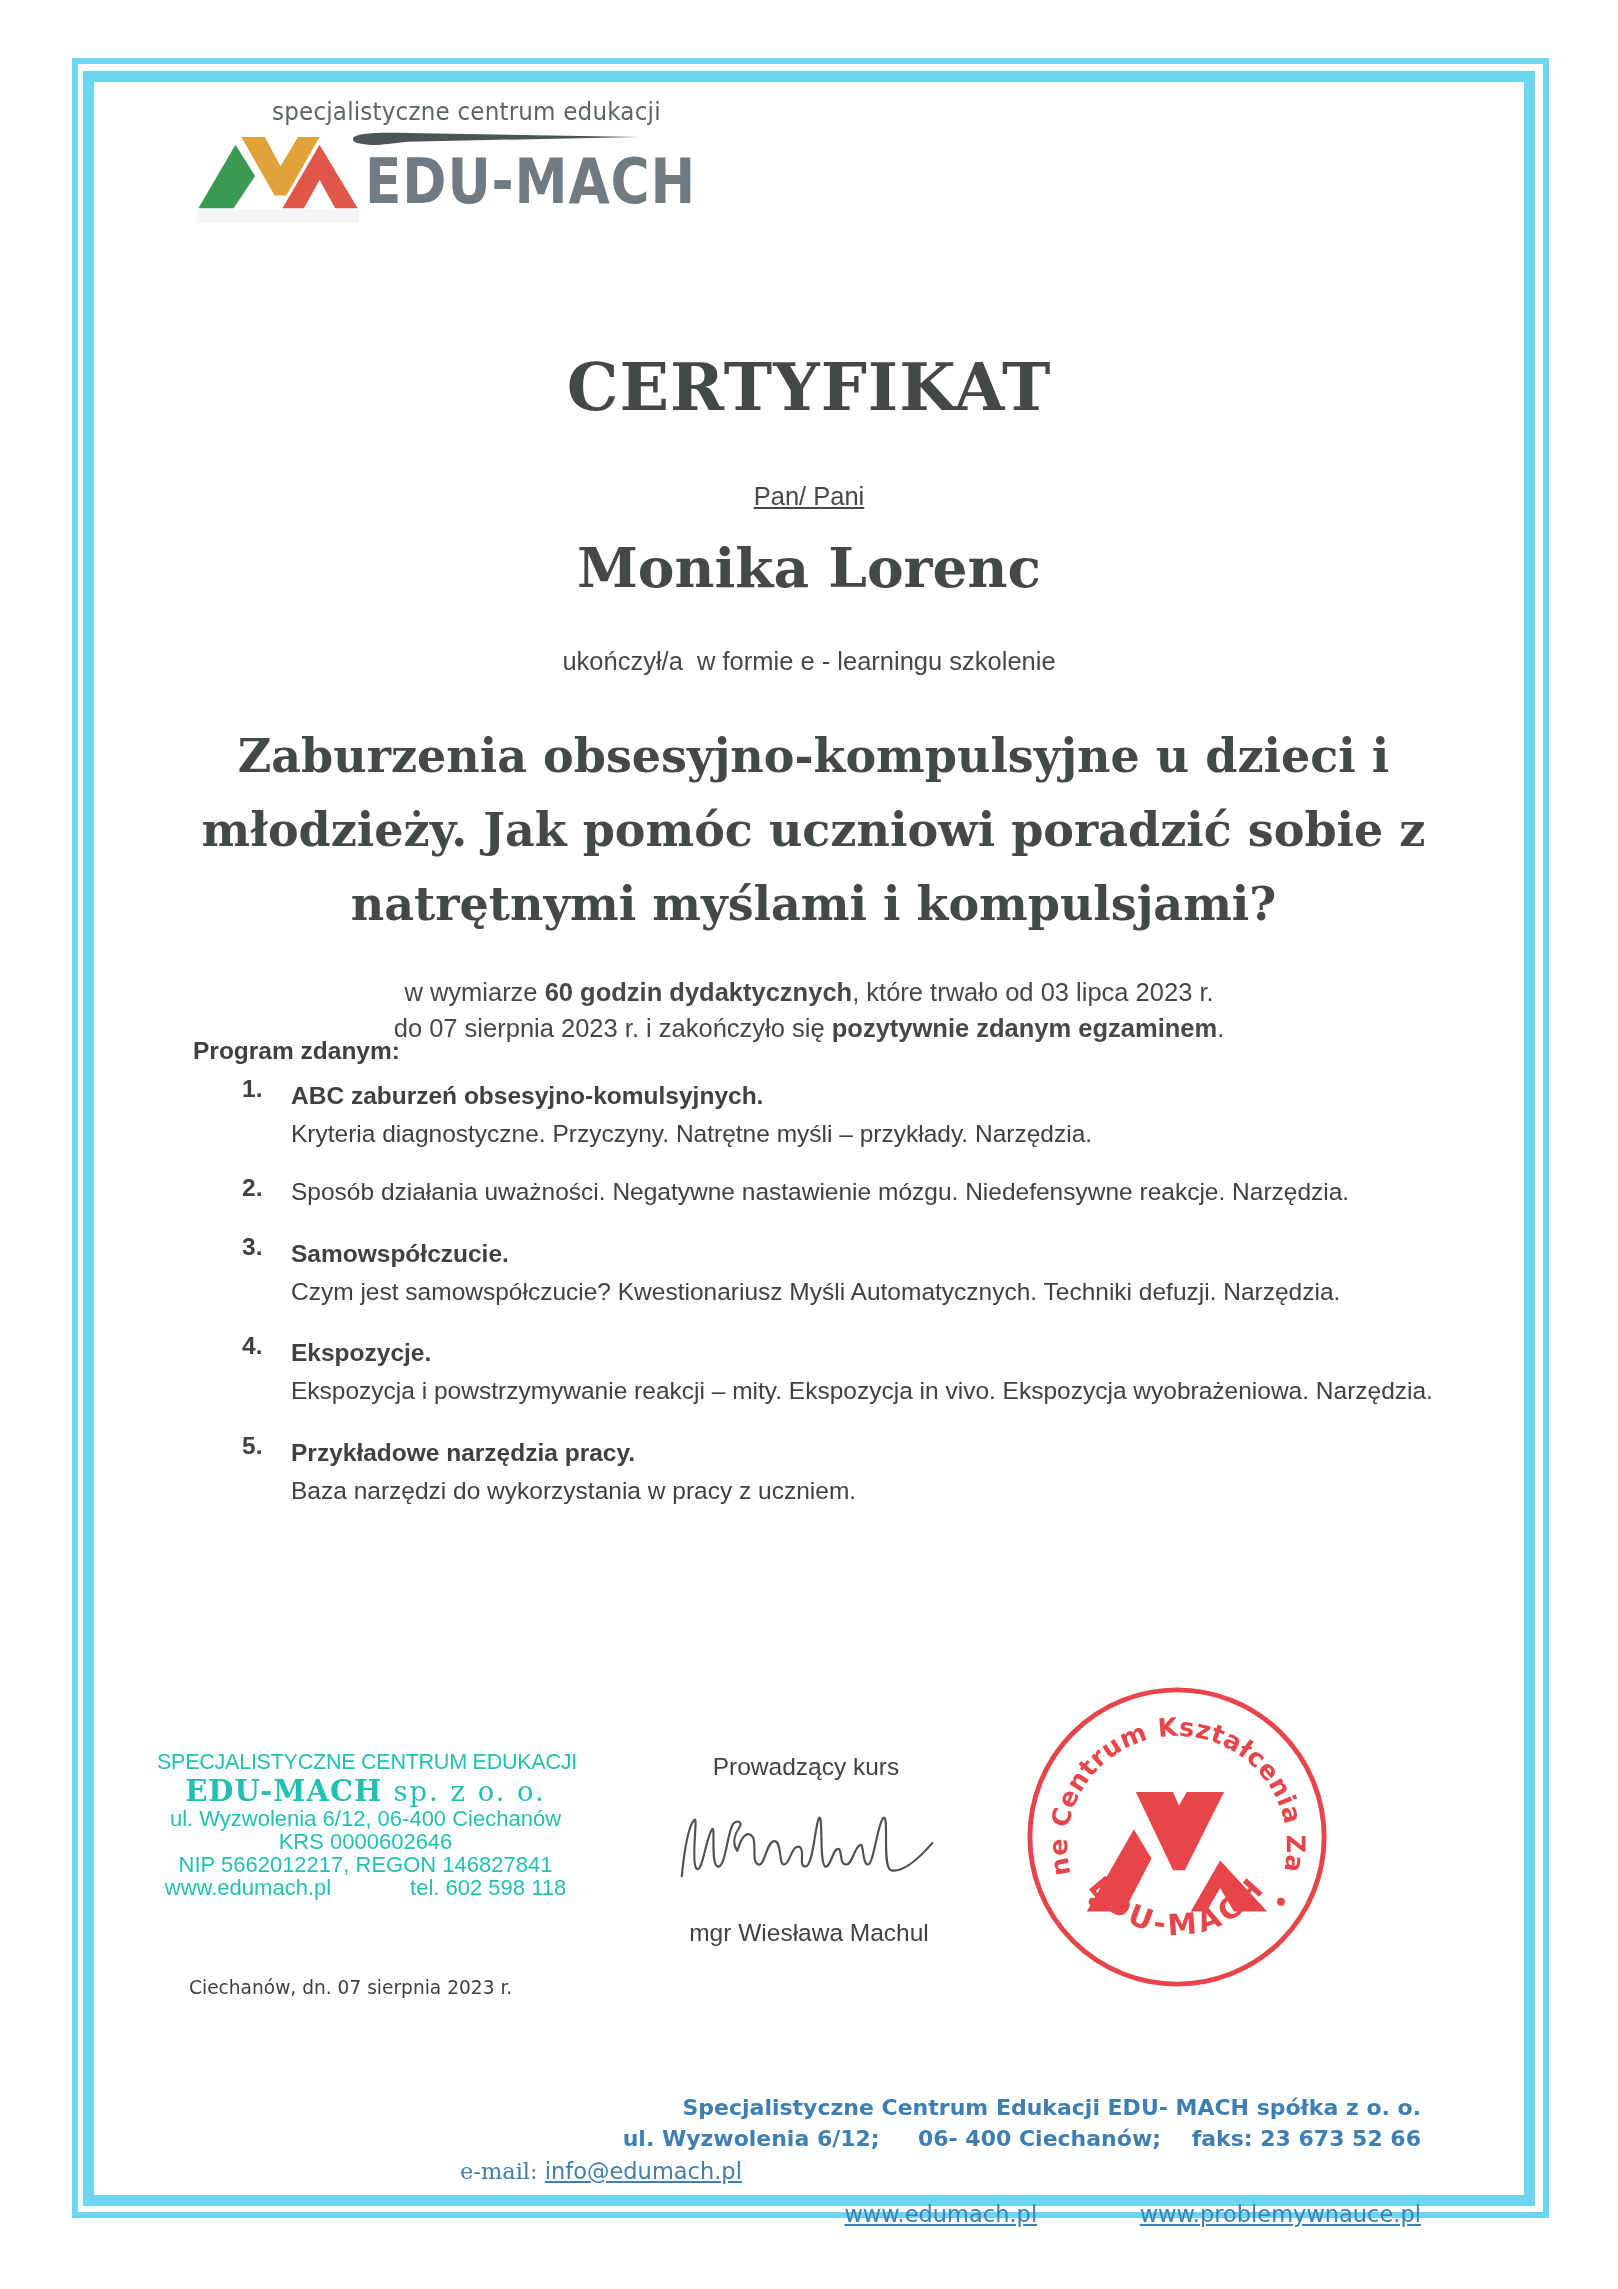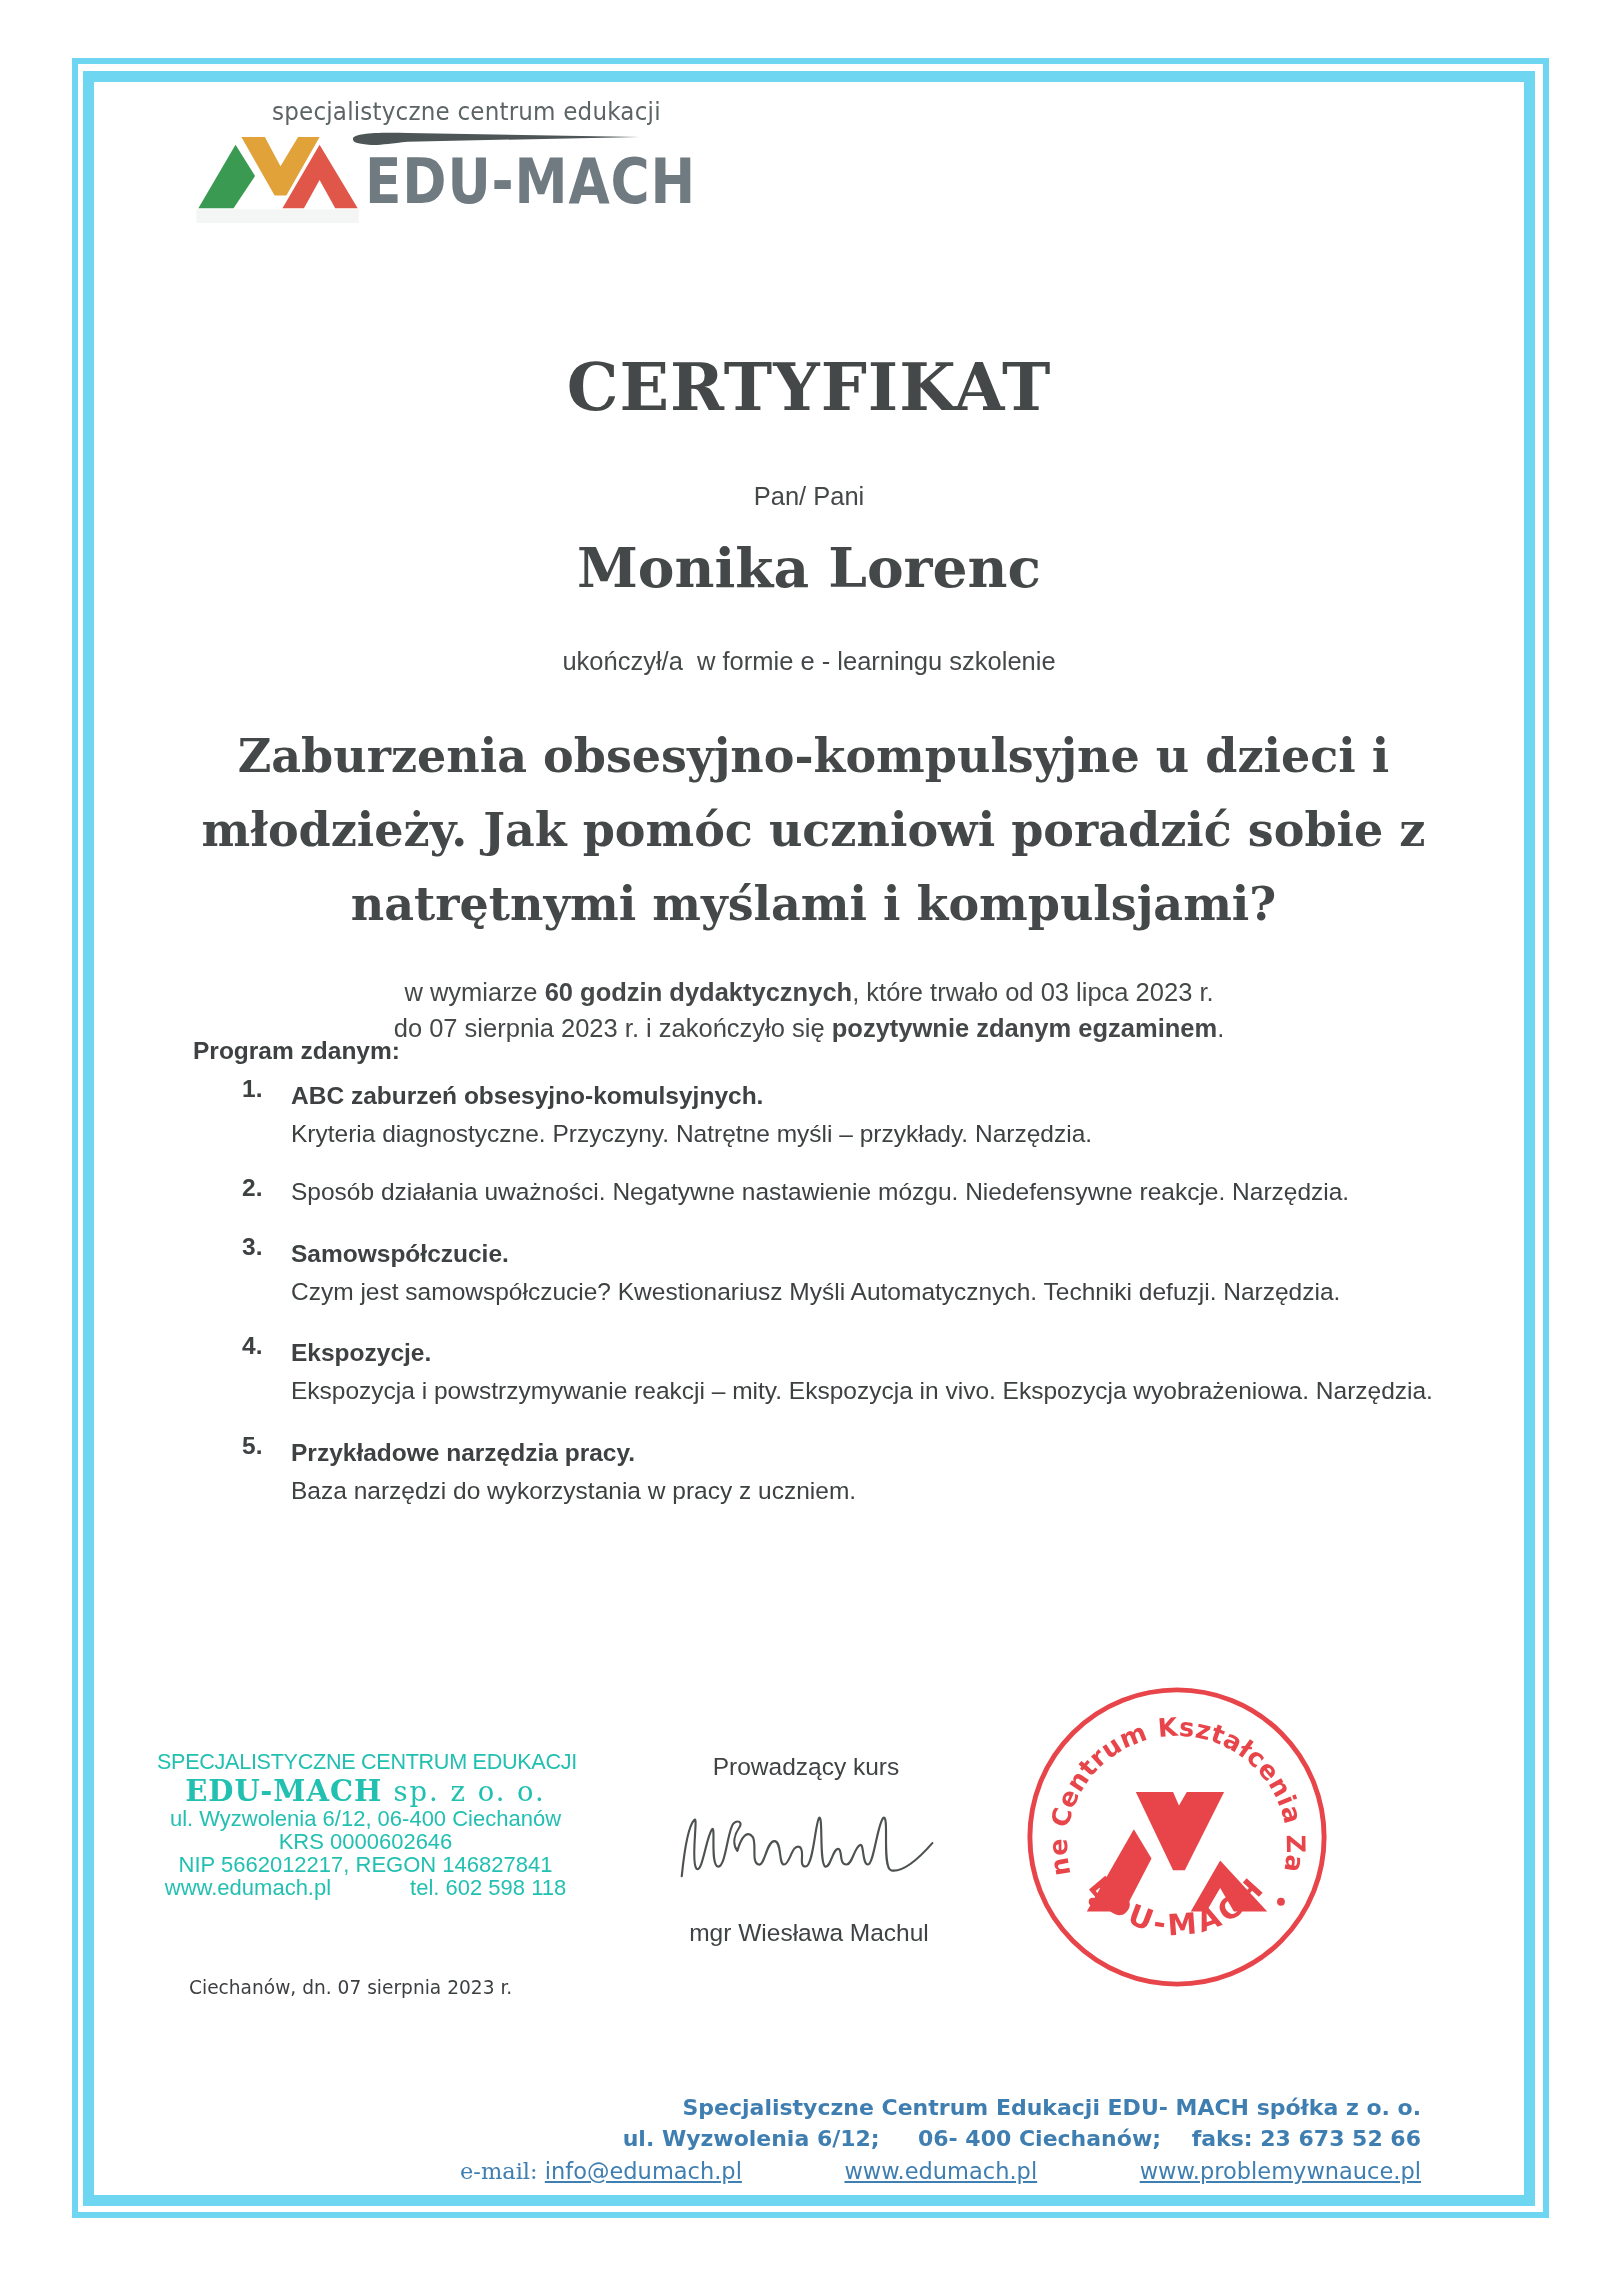--- a/index.html
+++ b/index.html
@@ -12,21 +12,21 @@
   .center { text-align: center; }
   .ink { color: #454849; margin-top: 47px; }
 
   
   .logo-sub { left: 272px; top: 98px; font-family: "DejaVu Sans", sans-serif; font-size: 24px; color: #5d6466; letter-spacing: 0.2px; white-space: nowrap; transform: scaleX(0.96); transform-origin: left; }
   .logo-word { left: 365px; top: 149px; font-family: "DejaVu Sans", sans-serif; font-size: 62px; line-height: 65px; color: #6f7b80; letter-spacing: 1px; white-space: nowrap; transform: scaleX(0.86); transform-origin: left; font-weight: bold; }
   .logo-swoosh { left: 349px; top: 131px; }
   .logo-mark { left: 196px; top: 135px; }
 
   .title { left: 0; width: 1618px; top: 302px; font-size: 65px; font-weight: bold; letter-spacing: 1px; }
-  .salut { left: 0; width: 1618px; top: 435px; font-size: 25.5px; }
+  .salut { left: 0; width: 1618px; top: 435px; font-size: 25.5px; text-decoration: underline; }
   .name { left: 0; width: 1618px; top: 488px; font-size: 55px; font-weight: bold; }
   .completed { left: 0; width: 1618px; top: 600px; font-size: 25.5px; }
   .course-title { left: 186px; width: 1255px; top: 672px; font-size: 46px; font-weight: bold; line-height: 74px; }
   .details { left: 0; width: 1618px; top: 927px; font-size: 25.5px; line-height: 36px; }
   .details b { font-weight: bold; }
 
   .program { left: 193px; top: 1037px; width: 1240px; font-size: 24.5px; color: #3d4142; }
   .program-head { font-weight: bold; font-size: 24.5px; margin-bottom: 9.8px; }
   .prog-item { position: relative; padding-left: 98px; margin-bottom: 23.5px; }
   .prog-num { position: absolute; left: 49px; top: 0; font-weight: bold; }
@@ -46,21 +46,21 @@
   .instructor-name { left: 667px; width: 284px; top: 1919px; font-size: 24.5px; text-align: center; color: #3f4344; }
 
   .stamp-red { left: 1024px; top: 1684px; }
 
   .place-date { left: 189px; top: 1977px; font-size: 18.6px; color: #3c3f41; font-family: "DejaVu Sans", sans-serif; }
 
   .footer { left: 431px; width: 990px; color: #3f7eb1; font-family: "DejaVu Sans", sans-serif; }
   .f1 { top: 2095px; text-align: right; font-size: 22px; font-weight: bold; white-space: nowrap; }
   .f2 { top: 2126px; text-align: right; font-size: 22px; font-weight: bold; white-space: pre; }
   .f3 { top: 2158px; font-size: 22.5px; display: flex; justify-content: space-between; padding-left: 29px; box-sizing: border-box; }
-  .f3 a { color: #3f7eb1; text-decoration: underline; }
+  .f3 a { color: #3f7eb1; text-decoration: underline; margin-top: 43px; }
   .f3 .email-label { font-family: "DejaVu Serif", serif; }
 </style>
 </head>
 <body>
 
 <div class="frame-outer"></div>
 <div class="frame-inner"></div>
 
 <div>
   <svg class="abs logo-mark" width="167" height="88" viewBox="0 0 170 90">

